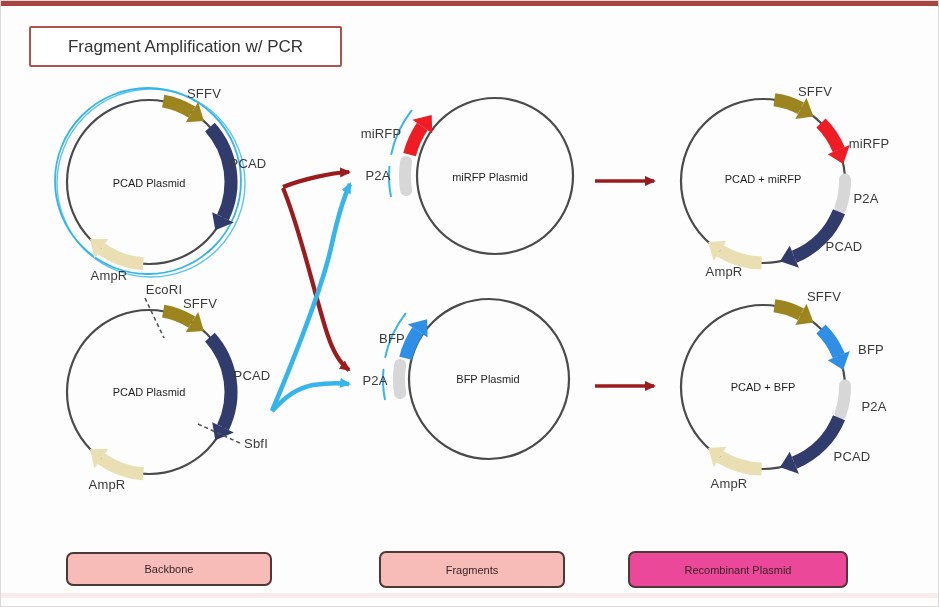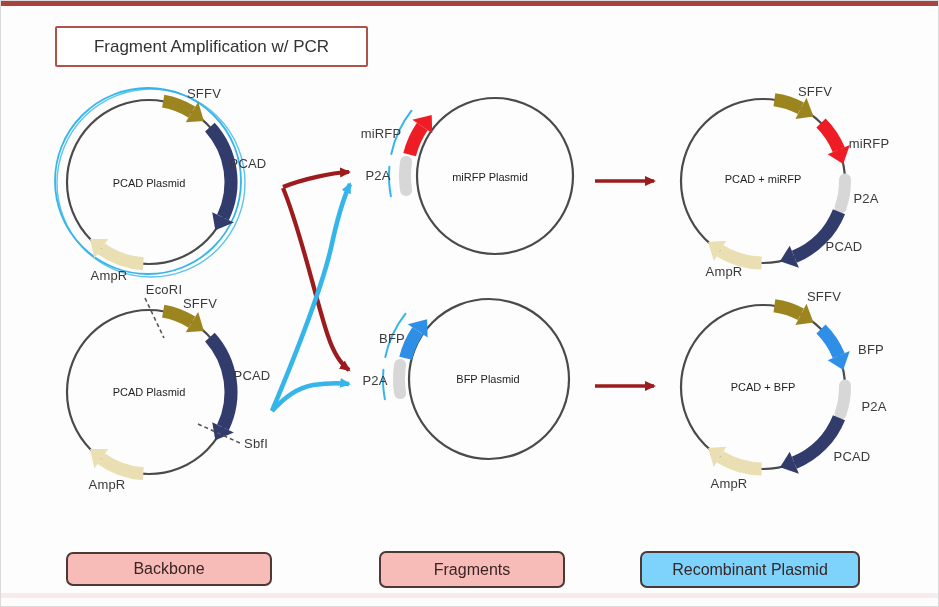--- a/index.html
+++ b/index.html
@@ -2,21 +2,21 @@
 <html><head>
 <meta charset="utf-8">
 <style>
   html,body{margin:0;padding:0;background:#ffffff;font-family:"Liberation Sans",sans-serif;}
   #canvas{position:relative;width:939px;height:607px;background:#FDFDFD;border:1px solid #DBDBDB;box-sizing:border-box;overflow:hidden;}
   #topbar{position:absolute;left:0;top:0;width:939px;height:5px;}
   #bottomstrip{position:absolute;left:0;top:592px;width:939px;height:5px;opacity:.55;}
   .outline-box{position:absolute;background:#FFFFFF;border:2px solid #AE534C;display:flex;align-items:center;justify-content:center;color:#333333;border-radius:2px;}
   #pcr-box{left:28px;top:25px;width:309px;height:37px;font-size:17px;}
   #digest-box{left:9px;top:497px;width:314px;height:36px;font-size:16.5px;}
-  .pill{position:absolute;border:2px solid #4E3836;border-radius:7px;display:flex;align-items:center;justify-content:center;font-size:16px;}
+  .pill{position:absolute;border:2px solid #4E3836;border-radius:7px;display:flex;align-items:center;justify-content:center;font-size:11px;}
   #backbone-pill{left:65px;top:551px;width:202px;height:30px;}
   #fragments-pill{left:378px;top:550px;width:182px;height:33px;}
   #recombinant-pill{left:627px;top:550px;width:216px;height:33px;}
   svg#diagram{position:absolute;left:0;top:0;}
   .flbl{position:absolute;transform:translate(-50%,-50%);font-size:13px;color:#3A3A3A;white-space:nowrap;letter-spacing:.2px;}
   .pname{position:absolute;transform:translate(-50%,-50%);font-size:11px;font-weight:normal;color:#1E1E1E;white-space:nowrap;}
 </style>
 </head>
 <body>
 
@@ -84,31 +84,31 @@
       <path d="M760.6 468.0 A82 82 0 0 1 719.1 455.9" stroke="#E9DFB2" stroke-width="13" fill="none"></path>
       <polygon points="712.8,466.1 725.3,445.7 707.1,446.9" fill="#E9DFB2"></polygon>
       <path d="M282 186 C302 178 330 172 348 171" stroke="#9C1B1C" stroke-width="4.2" fill="none" marker-end="url(#mr)"></path>
       <path d="M282 187 C300 230 315 300 327 335 C333 353 340 363 348 369" stroke="#9C1B1C" stroke-width="4.2" fill="none" marker-end="url(#mr)"></path>
       <path d="M271 410 C284 396 296 387 312 384 C326 382 340 382 348 383" stroke="#35B5EA" stroke-width="4.6" fill="none" marker-end="url(#mb)"></path>
       <path d="M271 410 C292 360 320 290 330 247 C337 214 343 196 349 183" stroke="#35B5EA" stroke-width="4.6" fill="none" marker-end="url(#mb)"></path>
       <line x1="594" y1="180" x2="653" y2="180" stroke="#9C1B1C" stroke-width="3.5" marker-end="url(#mr)"></line>
       <line x1="594" y1="385" x2="653" y2="385" stroke="#9C1B1C" stroke-width="3.5" marker-end="url(#mr)"></line>
     </svg>
 
-  <div id="pcr-box" class="outline-box" style="border-color: rgb(174, 83, 76); margin-left: 26px;">
+  <div id="pcr-box" class="outline-box" style="border-color: rgb(174, 83, 76);">
     <span>Fragment Amplification w/ PCR</span>
   </div>
 
   <div id="backbone-pill" class="pill" style="background: rgb(247, 187, 184); border-color: rgb(78, 56, 54); color: rgb(58, 37, 37);">
     <span>Backbone</span>
   </div>
   <div id="fragments-pill" class="pill" style="background: rgb(247, 187, 184); border-color: rgb(78, 56, 54); color: rgb(58, 37, 37);">
     <span>Fragments</span>
   </div>
-  <div id="recombinant-pill" class="pill" style="background: #7dd3fc; border-color: rgb(78, 56, 54); color: rgb(58, 37, 37); margin-left: 12px;">
+  <div id="recombinant-pill" class="pill" style="background: #ec4899; border-color: rgb(78, 56, 54); color: rgb(58, 37, 37);">
     <span>Recombinant Plasmid</span>
   </div>
 
   <span class="flbl" style="left:203px;top:92px">SFFV</span>
   <span class="flbl" style="left:247px;top:162px">PCAD</span>
   <span class="flbl" style="left:108px;top:274px">AmpR</span>
   <span class="pname" style="left:148px;top:182px">PCAD Plasmid</span>
 
   <span class="flbl" style="left:163px;top:288px">EcoRI</span>
   <span class="flbl" style="left:199px;top:302px">SFFV</span>

